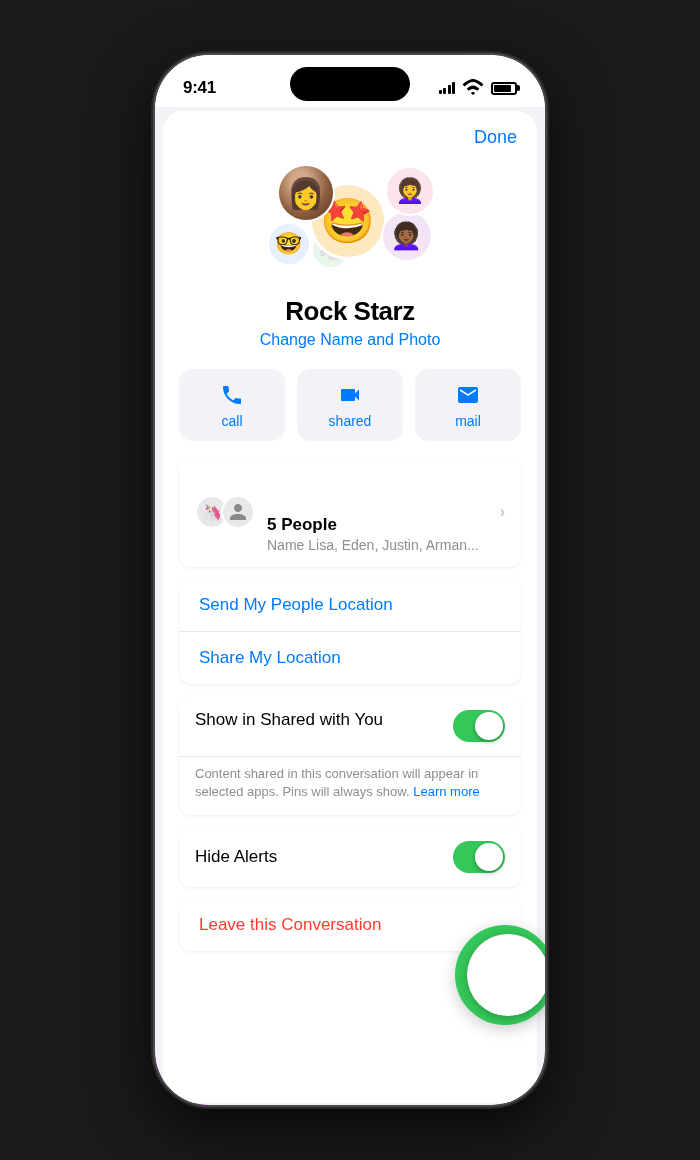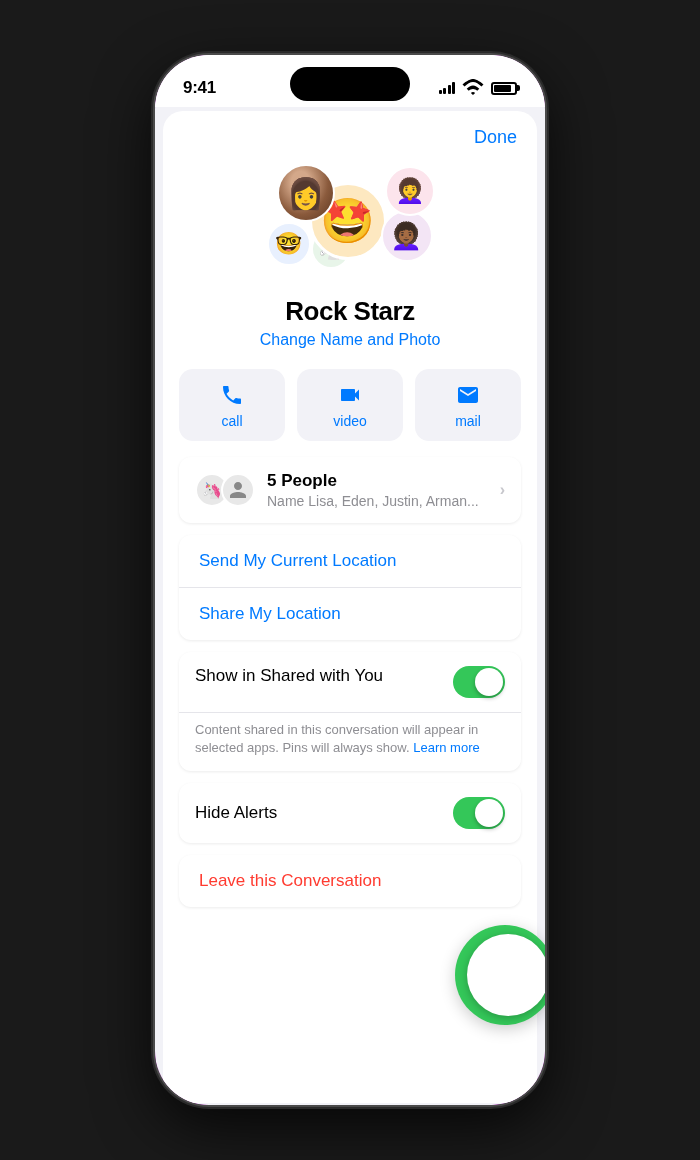--- a/index.html
+++ b/index.html
@@ -347,20 +347,21 @@
 
     .list-item-text {
       flex: 1;
     }
 
     .list-item-title {
       font-size: 17px;
       font-weight: 600;
       color: #000;
       margin-bottom: 2px;
+      margin-top: 44px;
     }
 
     .list-item-subtitle {
       font-size: 14px;
       color: #8e8e93;
     }
 
     .chevron {
       color: #c7c7cc;
       font-size: 16px;
@@ -567,21 +568,21 @@
         <div class="action-btn">
           <svg class="svg-icon call-icon" viewBox="0 0 24 24" fill="#007aff">
             <path d="M6.6 10.8c1.4 2.8 3.8 5.1 6.6 6.6l2.2-2.2c.3-.3.7-.4 1-.2 1.1.4 2.3.6 3.6.6.6 0 1 .4 1 1V20c0 .6-.4 1-1 1C10.6 21 3 13.4 3 4c0-.6.4-1 1-1h3.5c.6 0 1 .4 1 1 0 1.3.2 2.5.6 3.6.1.3 0 .7-.2 1L6.6 10.8z"></path>
           </svg>
           <span class="label">call</span>
         </div>
         <div class="action-btn">
           <svg class="svg-icon" viewBox="0 0 24 24" fill="#007aff">
             <path d="M17 10.5V7c0-.55-.45-1-1-1H4c-.55 0-1 .45-1 1v10c0 .55.45 1 1 1h12c.55 0 1-.45 1-1v-3.5l4 4v-11l-4 4z"></path>
           </svg>
-          <span class="label">video</span>
+          <span class="label">shared</span>
         </div>
         <div class="action-btn">
           <svg class="svg-icon" viewBox="0 0 24 24" fill="#007aff">
             <path d="M20 4H4c-1.1 0-2 .9-2 2v12c0 1.1.9 2 2 2h16c1.1 0 2-.9 2-2V6c0-1.1-.9-2-2-2zm0 4l-8 5-8-5V6l8 5 8-5v2z"></path>
           </svg>
           <span class="label">mail</span>
         </div>
       </div>
 
       <div class="list-section">
@@ -597,21 +598,21 @@
           <div class="list-item-text">
             <div class="list-item-title">5 People</div>
             <div class="list-item-subtitle">Name Lisa, Eden, Justin, Arman...</div>
           </div>
           <span class="chevron">›</span>
         </div>
       </div>
 
       <div class="location-section">
         <div class="location-item">
-          <span>Send My Current Location</span>
+          <span>Send My People Location</span>
         </div>
         <div class="location-item">
           <span>Share My Location</span>
         </div>
       </div>
 
       <div class="toggle-section">
         <div class="toggle-row">
           <span class="toggle-label">Show in Shared with You</span>
           <div class="toggle">

